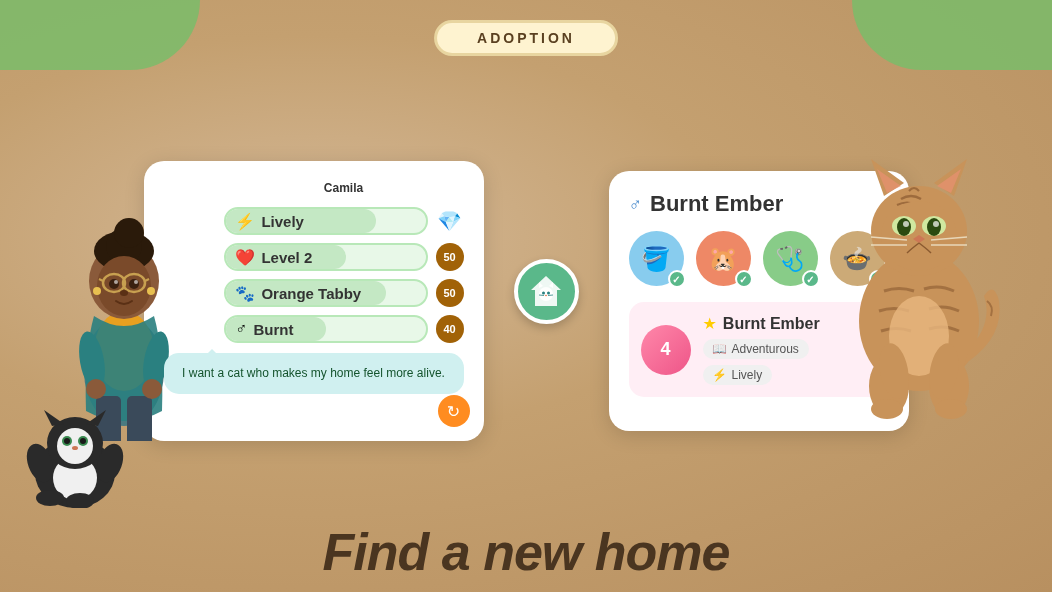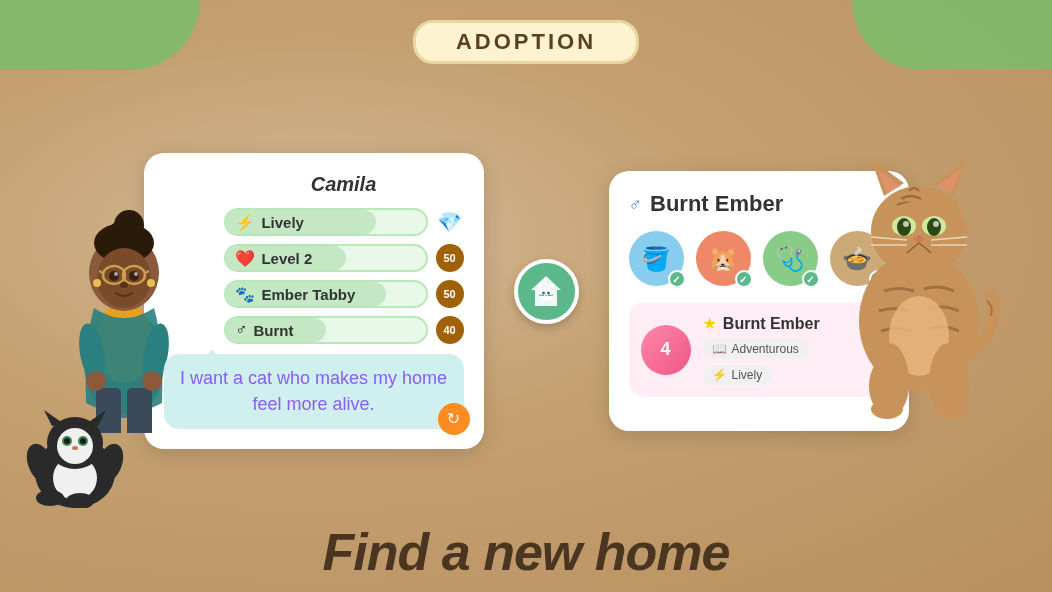--- a/index.html
+++ b/index.html
@@ -26,21 +26,21 @@
       top: 20px;
       left: 50%;
       transform: translateX(-50%);
       background: #fef3d0;
       border: 3px solid #e8d5a0;
       border-radius: 20px;
       padding: 6px 40px;
       z-index: 10;
     }
     .adoption-banner span {
-      font-size: 22px;
+      font-size: 14px;
       font-weight: 900;
       letter-spacing: 3px;
       color: #5a4020;
       text-transform: uppercase;
     }
 
     
     .main-content {
       position: absolute;
       top: 70px;
@@ -60,25 +60,24 @@
       padding: 20px 20px 20px 20px;
       width: 340px;
       min-height: 280px;
       position: relative;
       box-shadow: 0 4px 20px rgba(0,0,0,0.15);
       margin-top: 20px;
     }
 
     .panel-title {
       text-align: center;
-      font-size: 20px;
+      font-size: 12px;
       font-weight: 700;
       color: #333;
       margin-bottom: 12px;
-      font-style: italic;
     }
 
     .stat-row {
       display: flex;
       align-items: center;
       margin-bottom: 8px;
       gap: 8px;
     }
 
     .stat-bar-container {
@@ -164,22 +163,22 @@
     .speech-bubble::before {
       content: '';
       position: absolute;
       top: -12px;
       left: 40px;
       border: 8px solid transparent;
       border-bottom-color: #d0f0f0;
     }
 
     .speech-text {
-      font-size: 18px;
-      color: #8b5cf6;
+      font-size: 12px;
+      color: #14532d;
       line-height: 1.4;
     }
 
     .refresh-btn {
       position: absolute;
       bottom: 14px;
       right: 14px;
       width: 32px;
       height: 32px;
       background: #ff8c20;
@@ -488,21 +487,21 @@
               <span class="stat-label">Level 2</span>
             </div>
             <div class="stat-badge">
               <span style="font-size: 11px;">50</span>
             </div>
           </div>
           <div class="stat-row">
             <div class="stat-bar-container">
               <div class="stat-bar-fill" style="width: 80%;"></div>
               <span class="stat-icon">🐾</span>
-              <span class="stat-label">Ember Tabby</span>
+              <span class="stat-label">Orange Tabby</span>
             </div>
             <div class="stat-badge">
               <span style="font-size: 11px;">50</span>
             </div>
           </div>
           <div class="stat-row">
             <div class="stat-bar-container">
               <div class="stat-bar-fill" style="width: 50%;"></div>
               <span class="stat-icon">♂</span>
               <span class="stat-label">Burnt</span>

